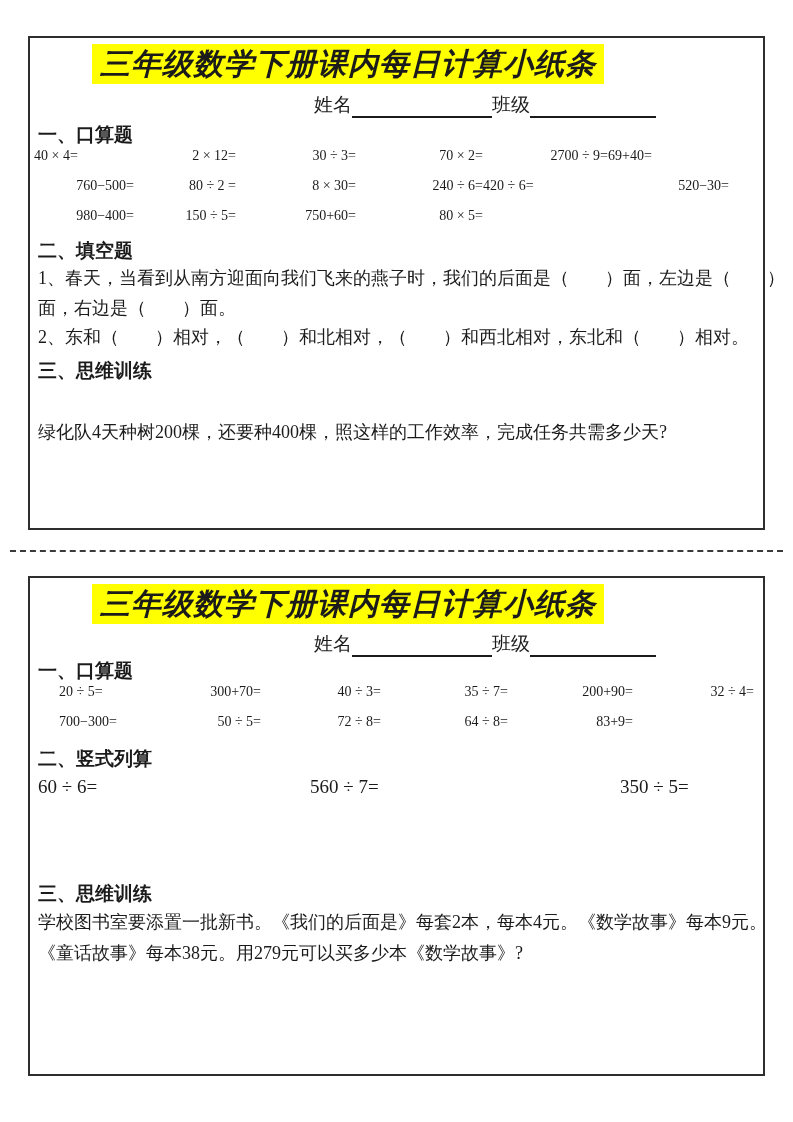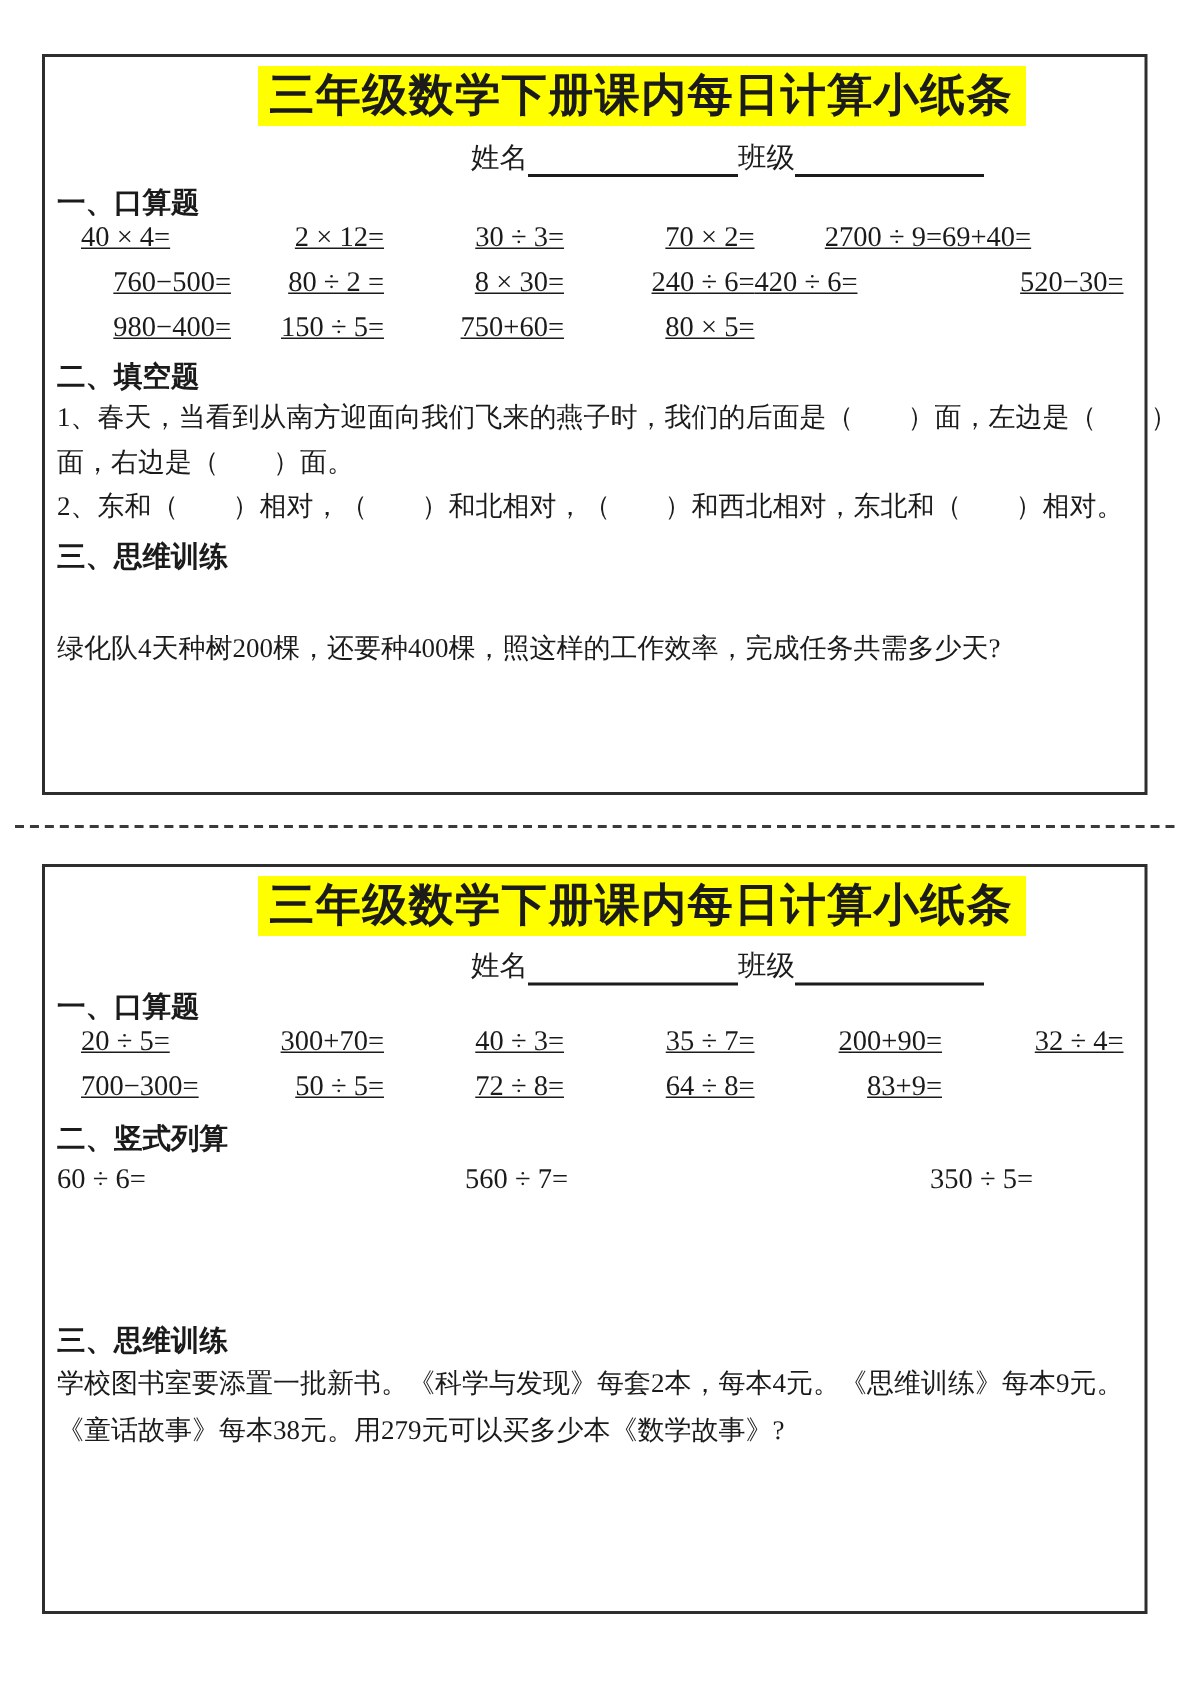--- a/index.html
+++ b/index.html
@@ -21,22 +21,23 @@
   .card1 { margin-top: 36px; height: 494px; }
   .card2 { height: 500px; }
   .separator {
     height: 0;
     border-top: 2px dashed #3a3a3a;
     margin: 20px 10px 24px 10px;
   }
   .abs { position: absolute; }
   .title-row {
     top: 6px; left: 0; width: 100%;
-    text-align: center;
+    text-align: left;
     padding-left: 62px;
+    font-style: italic;
   }
   .title {
     display: inline-block;
     background: #ffff00;
     font-weight: bold;
     font-size: 30px;
     line-height: 40px;
     padding: 0 8px;
     letter-spacing: 1px;
   }
@@ -56,32 +57,31 @@
   }
   .w140 { width: 140px; }
   .w126 { width: 126px; }
   .sec-head {
     left: 8px;
     font-size: 19px;
     font-weight: bold;
     white-space: nowrap;
   }
   .grid6 {
-    left: 24px;
+    left: 4px;
     width: 699px;
     display: grid;
     grid-template-columns: 100px 102px 120px 127px 125px 121px;
     grid-auto-rows: 30px;
-    font-size: 19px;
-    text-decoration: underline;
+    font-size: 14px;
   }
   .grid6 .prob { text-align: right; white-space: nowrap; }
   .grid6 .prob.first { text-align: left; }
   .card1 .grid6 { top: 110px; }
-  .card2 .grid6 { top: 106px; }
+  .card2 .grid6 { top: 106px; margin-left: 25px; }
   .bodyline {
     left: 8px;
     font-size: 18px;
     line-height: 26px;
     white-space: nowrap;
   }
   .vert-row { top: 198px; left: 8px; width: 699px; height: 28px; font-size: 19px; }
   .vert-row .vprob { position: absolute; top: 0; white-space: nowrap; }
   .vp0 { left: 0; }
   .vp1 { left: 272px; }
@@ -169,17 +169,17 @@
     </div>
 
     <div class="abs sec-head c2-head-vert">二、竖式列算</div>
     <div class="abs vert-row">
       <span class="vprob vp0">60 ÷ 6=</span>
       <span class="vprob vp1">560 ÷ 7=</span>
       <span class="vprob vp2">350 ÷ 5=</span>
     </div>
 
     <div class="abs sec-head c2-head-think">三、思维训练</div>
-    <div class="abs bodyline c2-think-l0">学校图书室要添置一批新书。《科学与发现》每套2本，每本4元。《思维训练》每本9元。</div>
+    <div class="abs bodyline c2-think-l0">学校图书室要添置一批新书。《我们的后面是》每套2本，每本4元。《数学故事》每本9元。</div>
     <div class="abs bodyline c2-think-l1">《童话故事》每本38元。用279元可以买多少本《数学故事》?</div>
   </div>
 
 </div>
 
 </body></html>

